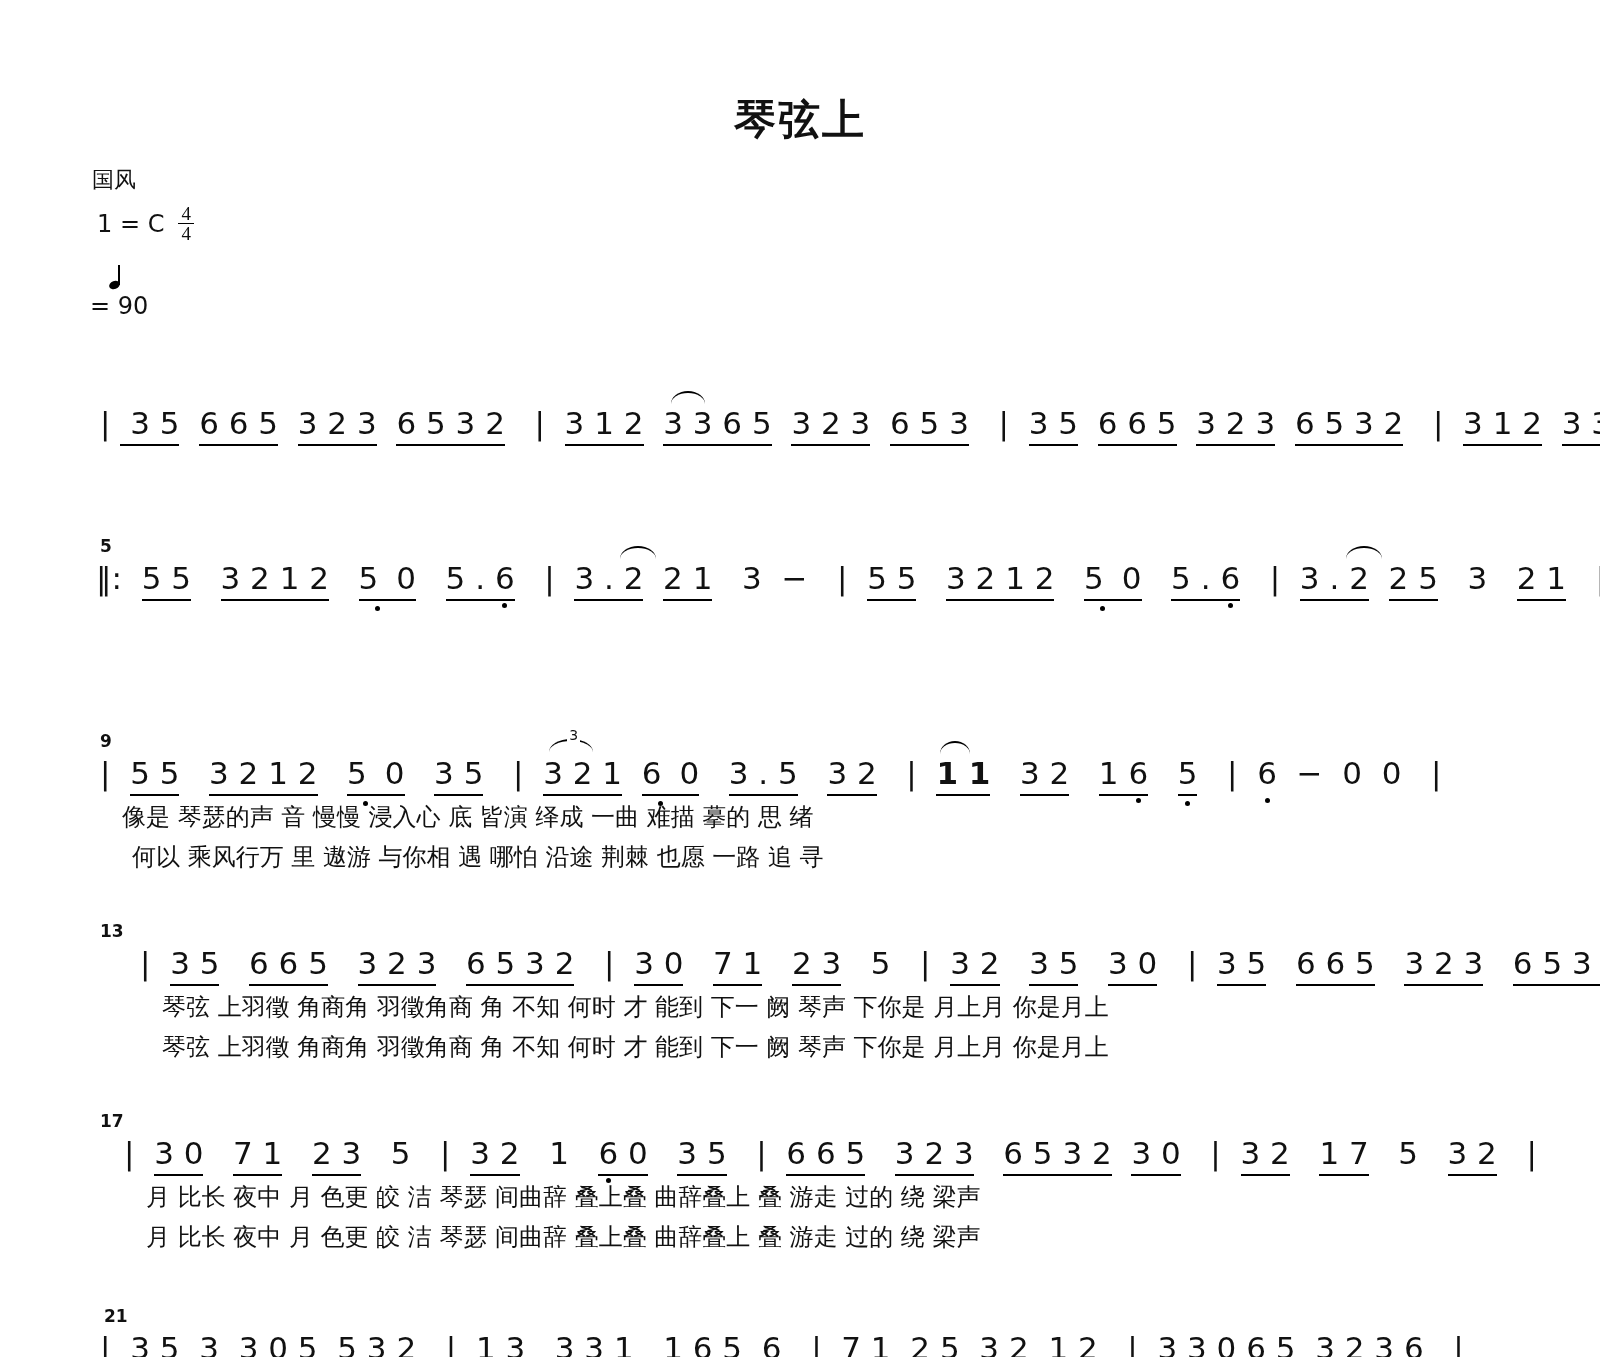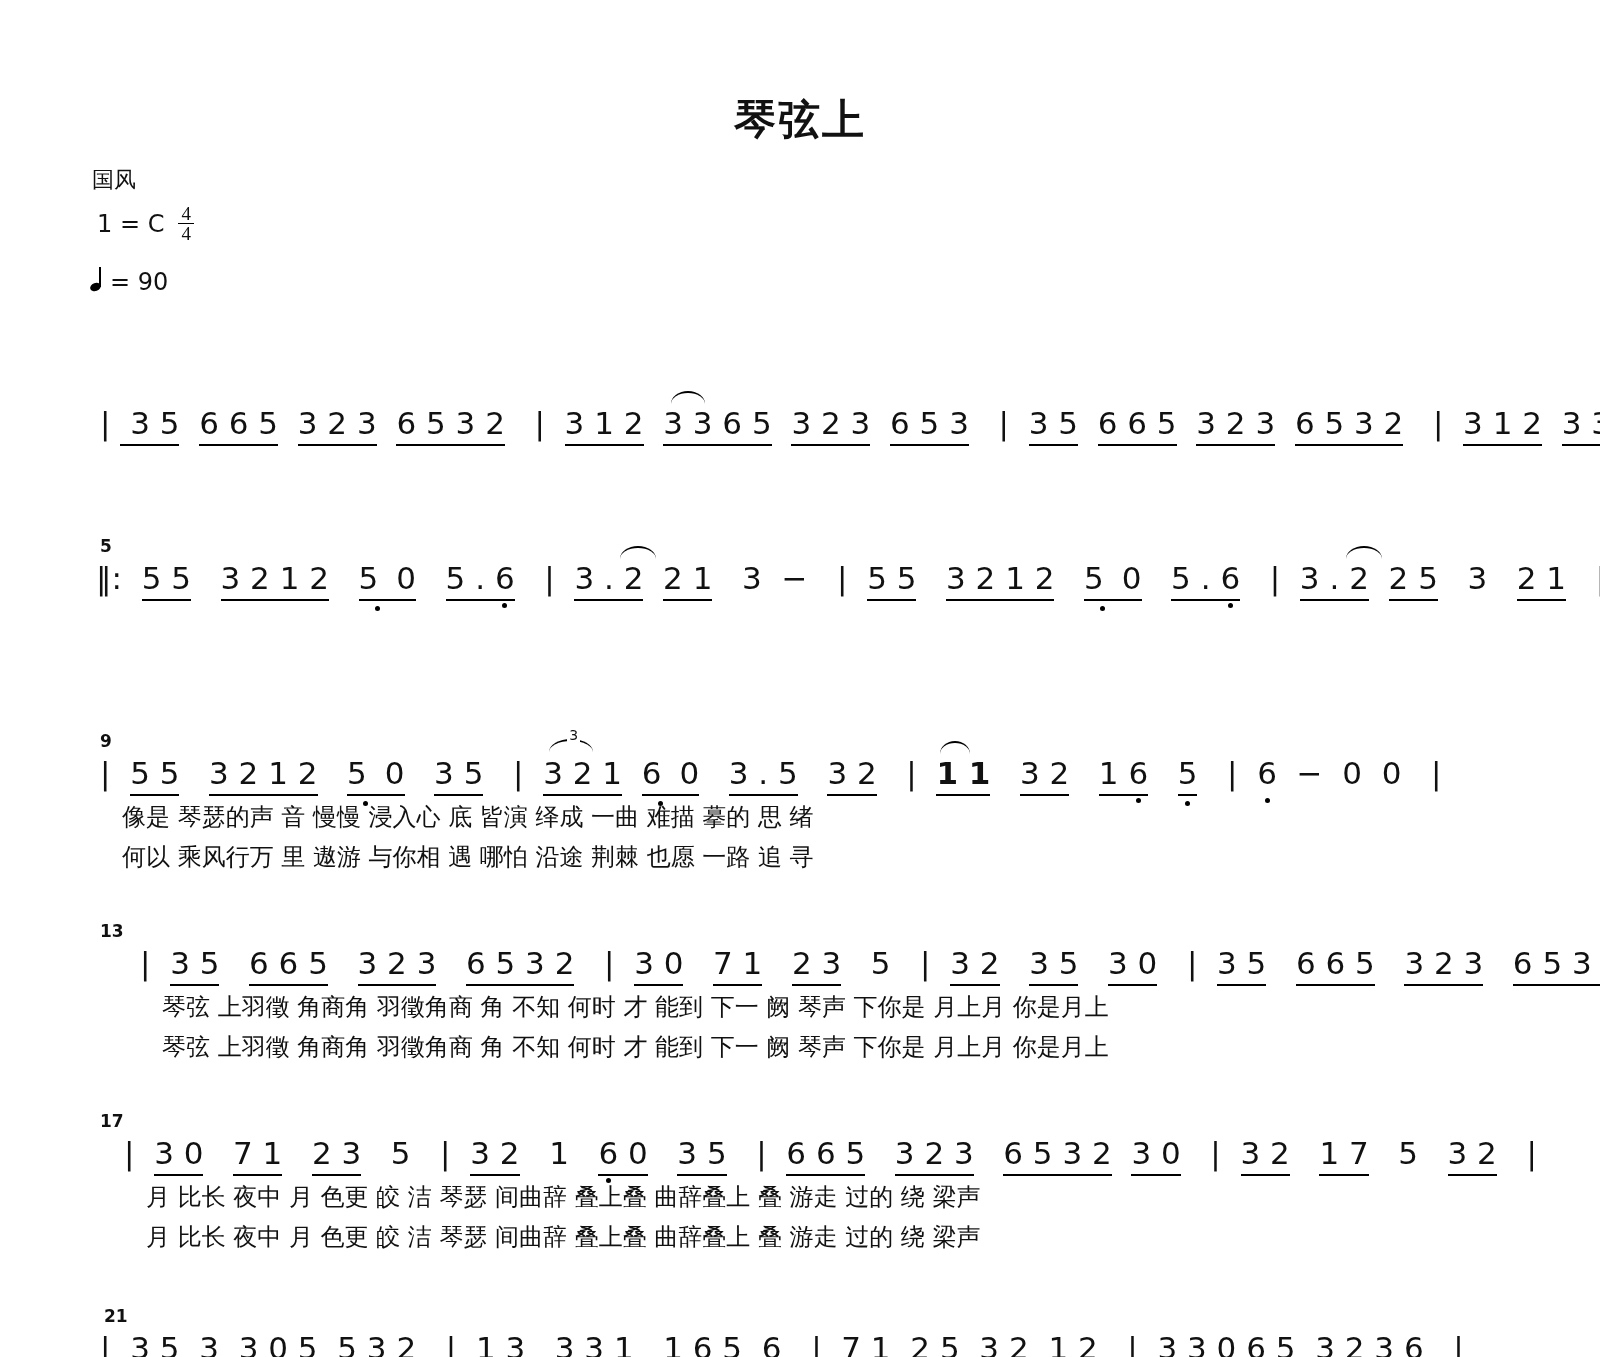--- a/index.html
+++ b/index.html
@@ -41,21 +41,21 @@
     display:inline-flex;flex-direction:column;align-items:center;
     font-size:19px;line-height:17px;margin-left:14px;
     font-family:"Liberation Serif", serif;
   }
   .frac .num{border-bottom:1px solid #000;padding:0 3px 1px 3px;}
   .frac .den{padding:1px 3px 0 3px;}
   .tempo{
     position:absolute;top:268px;left:90px;
     font-size:24px;
     font-family:"DejaVu Sans", sans-serif;
-    display:flex;align-items:center;
+    display:flex;align-items:center;flex-direction:column;
   }
   .qnote{
     display:inline-block;width:14px;height:24px;position:relative;margin-right:6px;
   }
   .qnote::before{
     content:"";position:absolute;left:0;bottom:3px;width:11px;height:8px;
     background:#000;border-radius:50%;transform:rotate(-20deg);
   }
   .qnote::after{
     content:"";position:absolute;left:9px;bottom:7px;width:2px;height:20px;background:#000;
@@ -200,21 +200,21 @@
       <span class="tok u1 dotlow">5</span>&nbsp;&nbsp;
       <span class="bar">|</span>&nbsp;
       <span class="dotlow" style="position:relative;display:inline-block;">6</span>&nbsp;&nbsp;−&nbsp;&nbsp;0&nbsp;&nbsp;0&nbsp;&nbsp;
       <span class="bar">|</span>
     </div>
     <div class="lyrics">
       <div class="lyr-row">
         <span style="left:122px;">像是  琴瑟的声 音    慢慢   浸入心 底    皆演 绎成   一曲  难描  摹的 思    绪</span>
       </div>
       <div class="lyr-row">
-        <span style="left:122px;">何以  乘风行万 里    遨游   与你相 遇    哪怕 沿途   荆棘  也愿  一路 追    寻</span>
+        <span style="left:132px;">何以  乘风行万 里    遨游   与你相 遇    哪怕 沿途   荆棘  也愿  一路 追    寻</span>
       </div>
     </div>
   </div>
 
   <div class="system" style="top:945px;padding-left:40px;">
     <div class="measure-no" style="left:100px;">13</div>
     <div class="notes" style="padding-left:100px;">
       <span class="bar">|</span>&nbsp;
       <span class="tok u1">3 5</span>&nbsp;&nbsp;
       <span class="tok u1">6 6 5</span>&nbsp;&nbsp;

